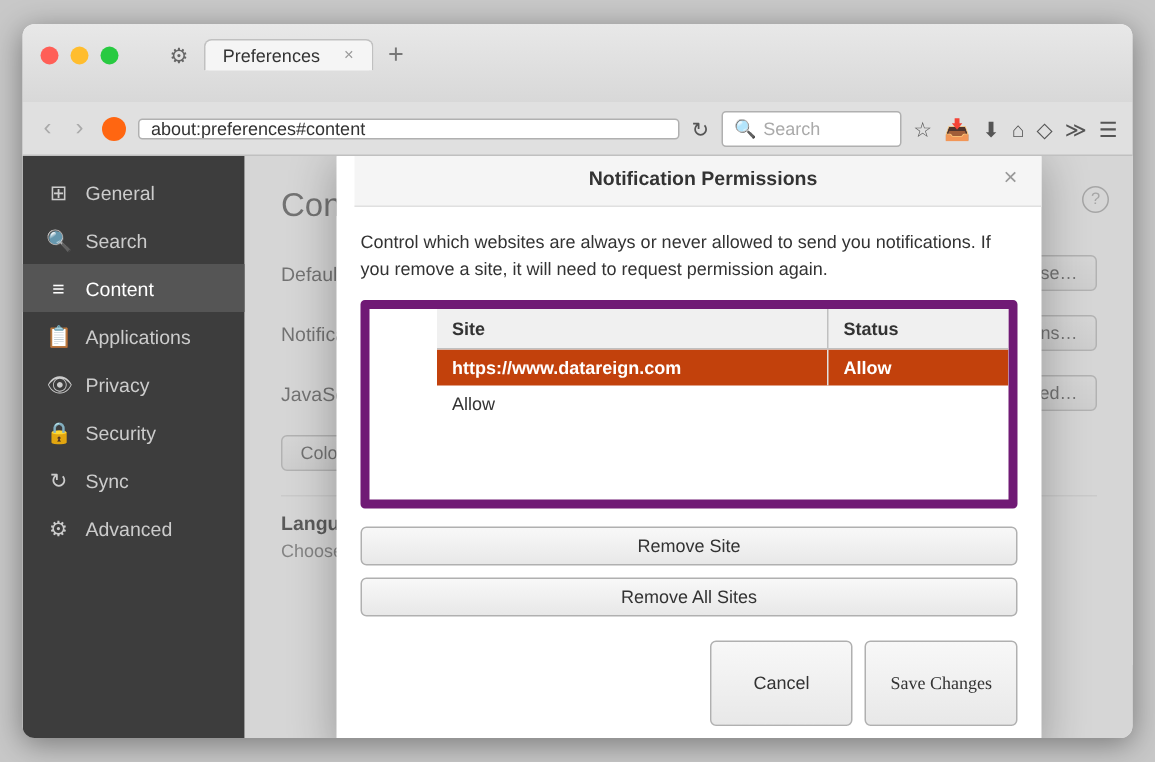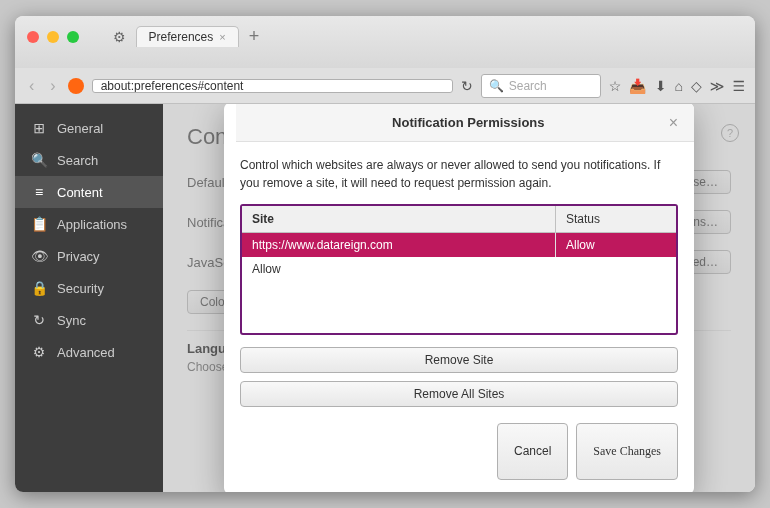--- a/index.html
+++ b/index.html
@@ -68,21 +68,21 @@
     .tab-item {
       background: #f5f5f5;
       border: 1px solid #c0c0c0;
       border-bottom: none;
       border-radius: 5px 5px 0 0;
       padding: 3px 12px;
       font-size: 12px;
       color: #333;
       display: flex;
       align-items: center;
-      gap: 6px;
+      gap: 16px;
       min-width: 100px;
     }
 
     .tab-close {
       color: #999;
       font-size: 11px;
       cursor: pointer;
     }
 
     .tab-new {
@@ -293,24 +293,25 @@
 
     .dialog-desc {
       font-size: 12px;
       color: #333;
       line-height: 1.5;
       margin-bottom: 12px;
     }
 
     
     .permissions-table {
-      border: 2px solid #701a75;
+      border: 6px solid #701a75;
       border-radius: 3px;
       overflow: hidden;
       margin-bottom: 12px;
+      padding-left: 45px;
     }
 
     .table-header {
       display: flex;
       background: #f0f0f0;
       border-bottom: 1px solid #c0c0c0;
     }
 
     .th-site {
       flex: 1;
@@ -318,37 +319,38 @@
       font-size: 12px;
       font-weight: 600;
       color: #333;
       border-right: 1px solid #c0c0c0;
     }
 
     .th-status {
       width: 120px;
       padding: 6px 10px;
       font-size: 12px;
-      font-weight: 400;
+      font-weight: 700;
       color: #333;
     }
 
     .table-body {
       min-height: 100px;
       max-height: 140px;
       overflow-y: auto;
     }
 
     .table-row {
       display: flex;
       cursor: pointer;
     }
 
     .table-row.selected {
-      background: #be185d;
+      background: #c2410c;
+      font-weight: bold;
     }
 
     .td-site {
       flex: 1;
       padding: 5px 10px;
       font-size: 12px;
       border-right: 1px solid #e0e0e0;
     }
 
     .td-status {
@@ -389,21 +391,21 @@
       display: flex;
       justify-content: flex-end;
       gap: 8px;
       padding-top: 4px;
     }
 
     .cancel-btn {
       background: linear-gradient(to bottom, #f8f8f8, #e8e8e8);
       border: 1px solid #b0b0b0;
       border-radius: 4px;
-      padding: 5px 16px;
+      padding: 5px 28px;
       font-size: 12px;
       color: #333;
       cursor: pointer;
     }
 
     .save-btn {
       background: linear-gradient(to bottom, #f8f8f8, #e8e8e8);
       border: 1px solid #b0b0b0;
       border-radius: 4px;
       padding: 20px 16px;

